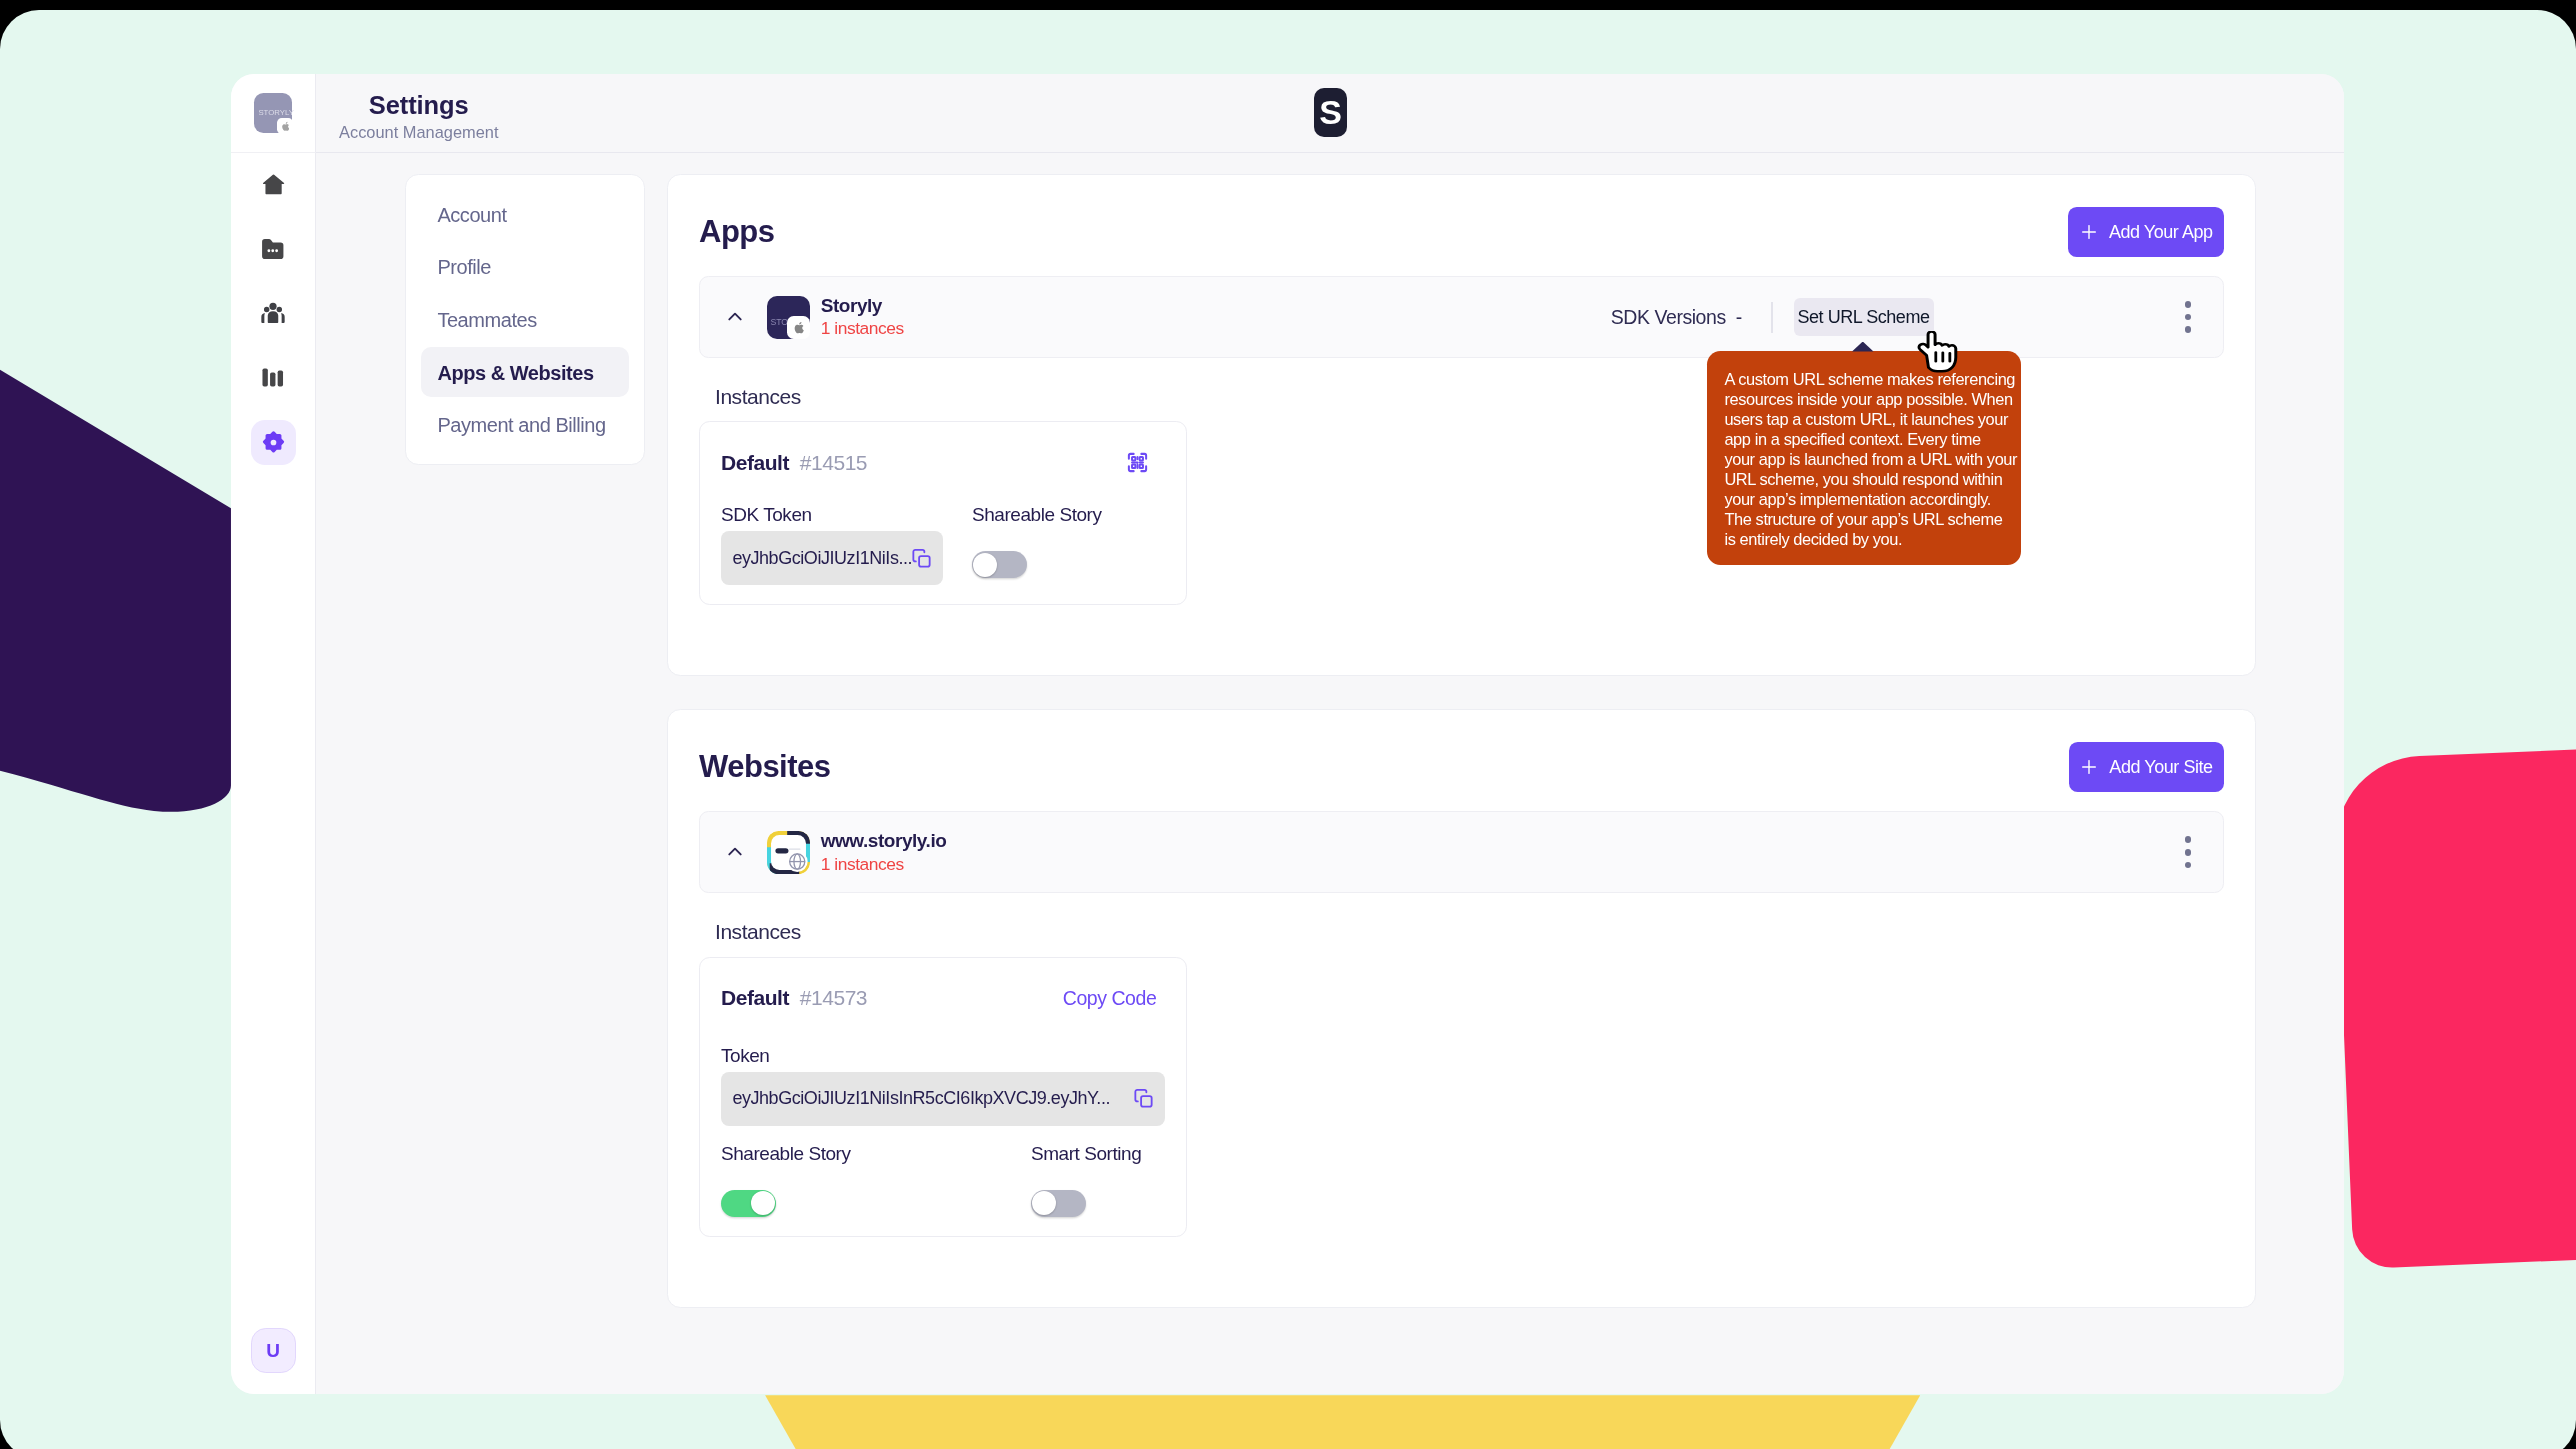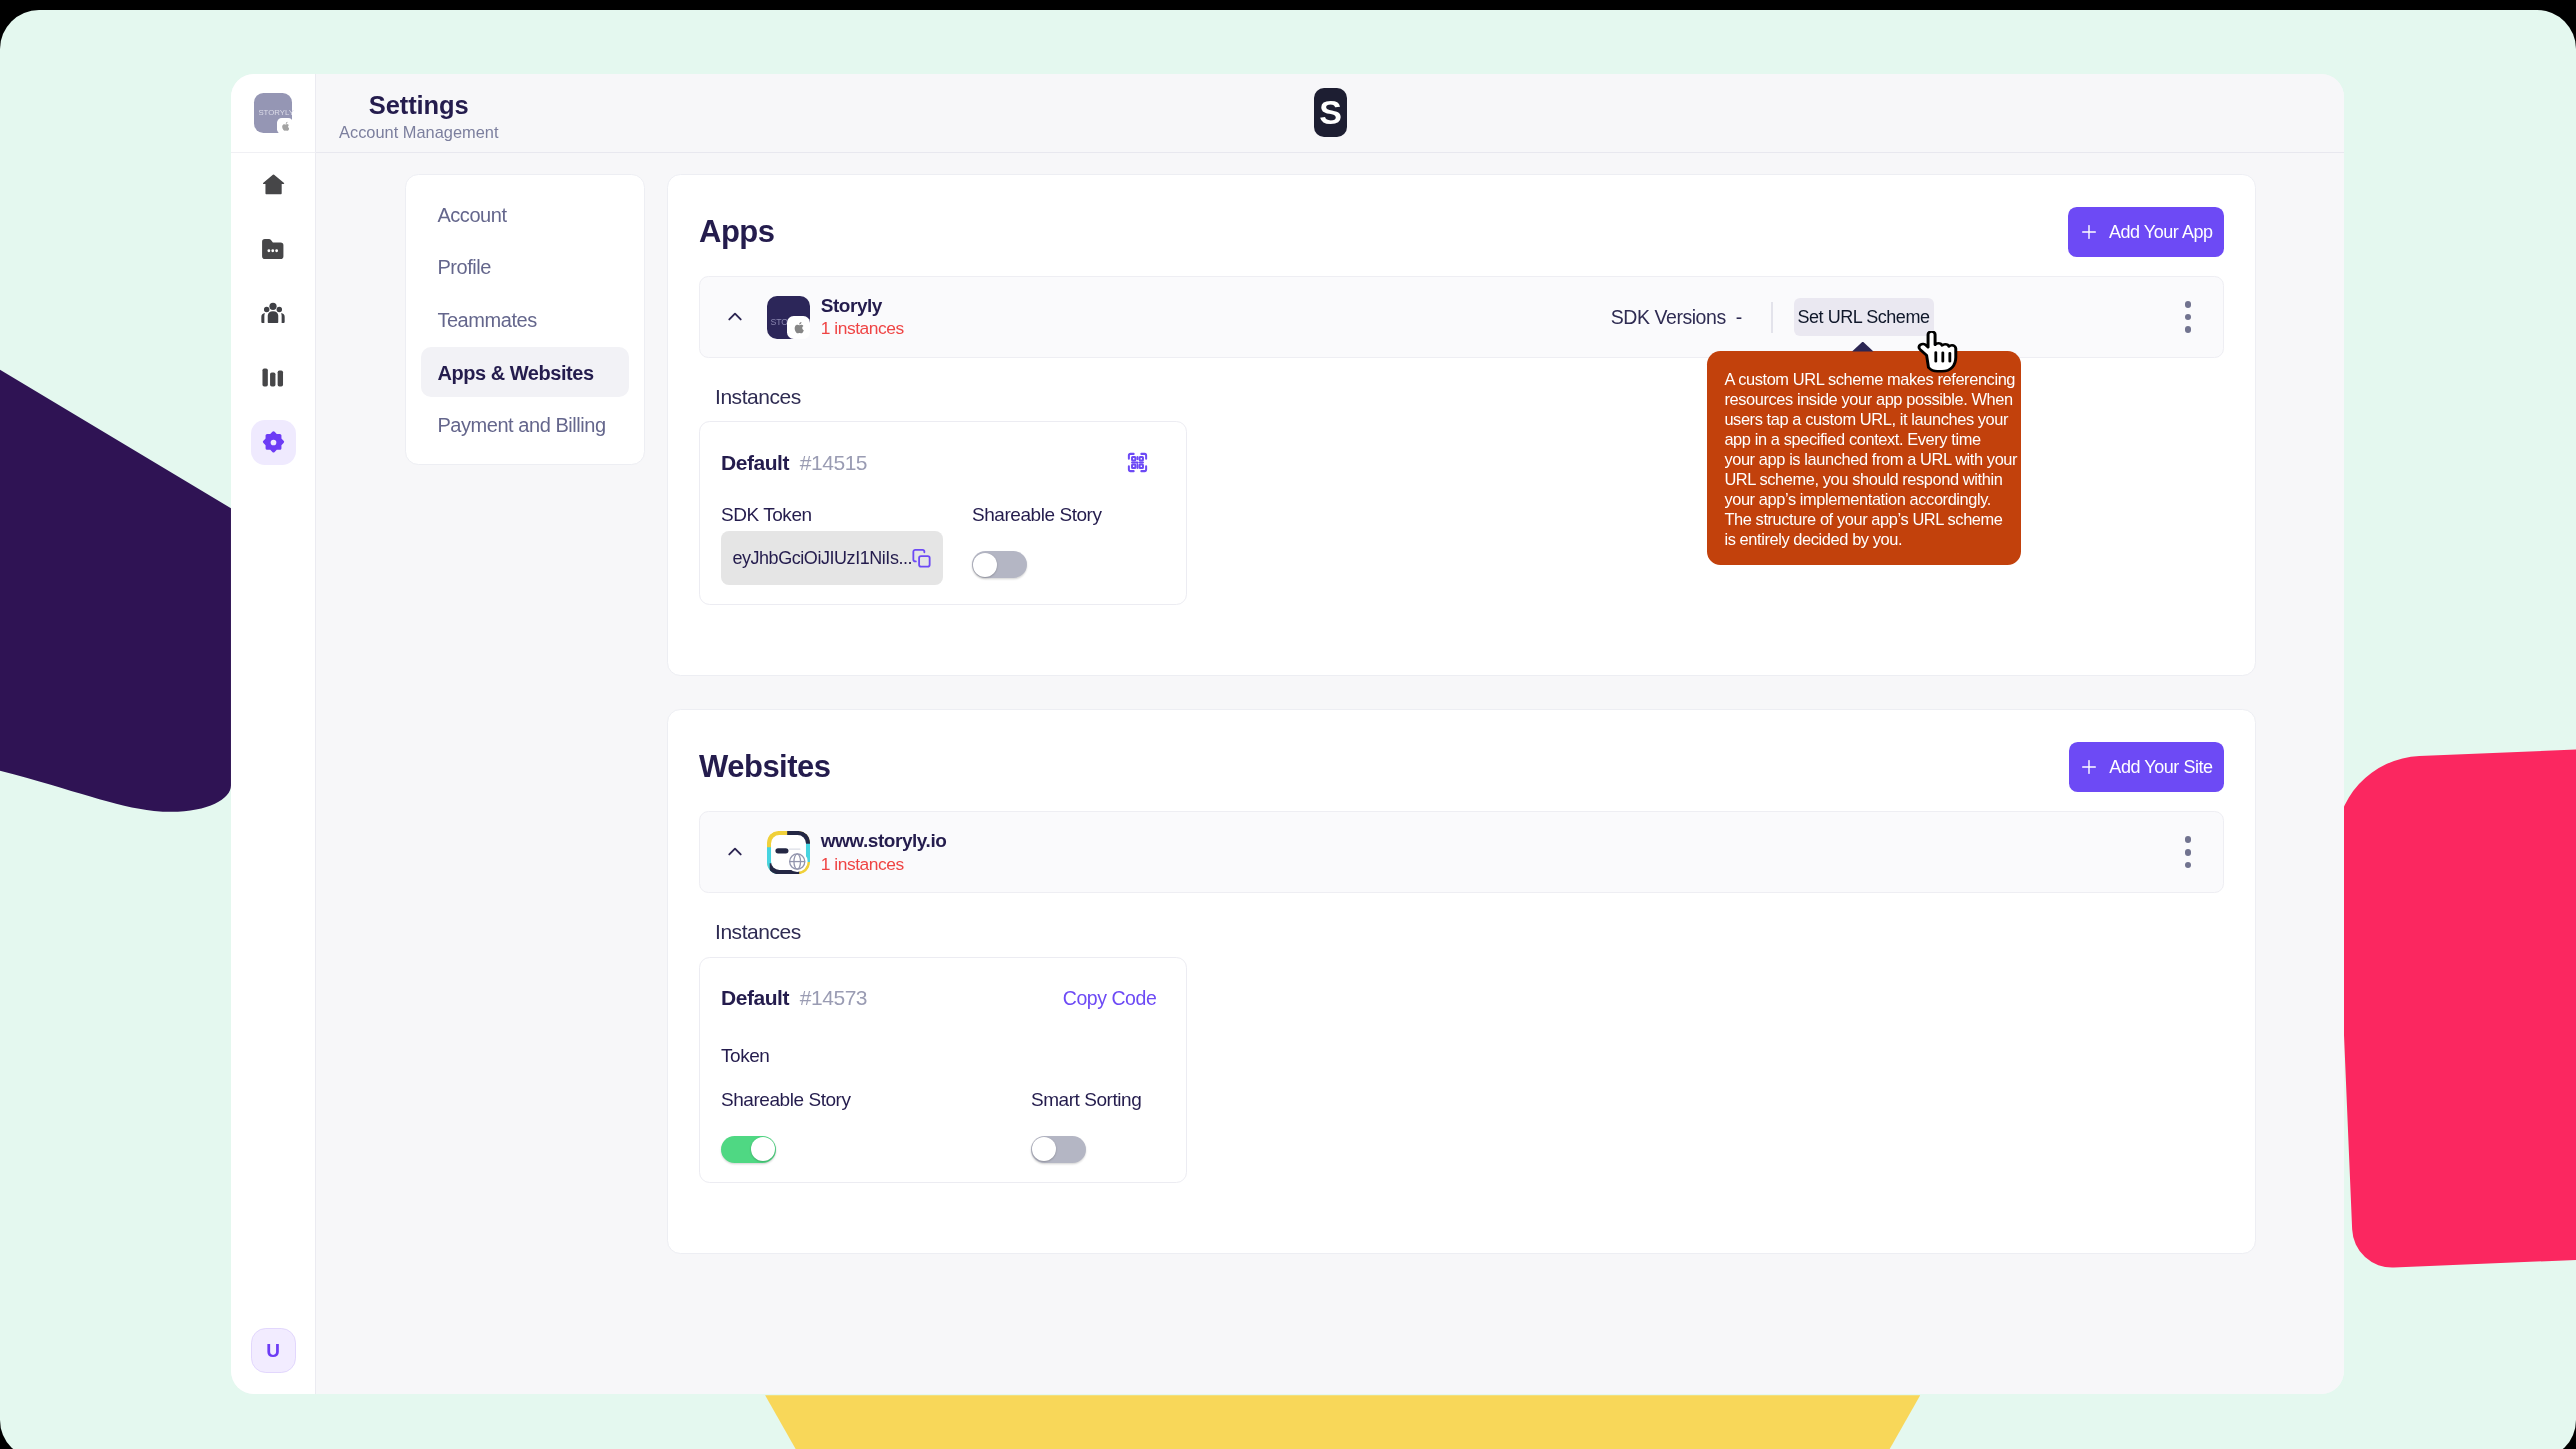--- a/index.html
+++ b/index.html
@@ -429,20 +429,29 @@
 
             <div class="instances-label">Instances</div>
 
             <div class="instance-card wide">
               <div class="inst-head">
                 <span class="inst-name">Default</span>
                 <span class="inst-id">#14573</span>
                 <span class="inst-action">Copy Code</span>
               </div>
               <div class="field-label">Token</div>
+              <div class="token-box">
+                <span class="token-text">eyJhbGciOiJIUzI1NiIsInR5cCI6IkpXVCJ9.eyJhY...</span>
+                <span class="copy-ico">
+                  <svg width="23" height="23" viewBox="0 0 24 24" fill="none" stroke="#6d4af5" stroke-width="1.9" stroke-linecap="round" stroke-linejoin="round">
+                      <rect x="9.5" y="9.5" width="11" height="11" rx="2"></rect>
+                      <path d="M15 5.6V5a2 2 0 0 0-2-2H5.5a2 2 0 0 0-2 2V13a2 2 0 0 0 2 2h.6"></path>
+                    </svg>
+                </span>
+              </div>
               <div class="two-col site-cols">
                 <div class="col">
                   <div class="field-label">Shareable Story</div>
                   <div class="toggle on">
                       <i></i>
                     </div>
                 </div>
                 <div class="col">
                   <div class="field-label">Smart Sorting</div>
                   <div class="toggle">

